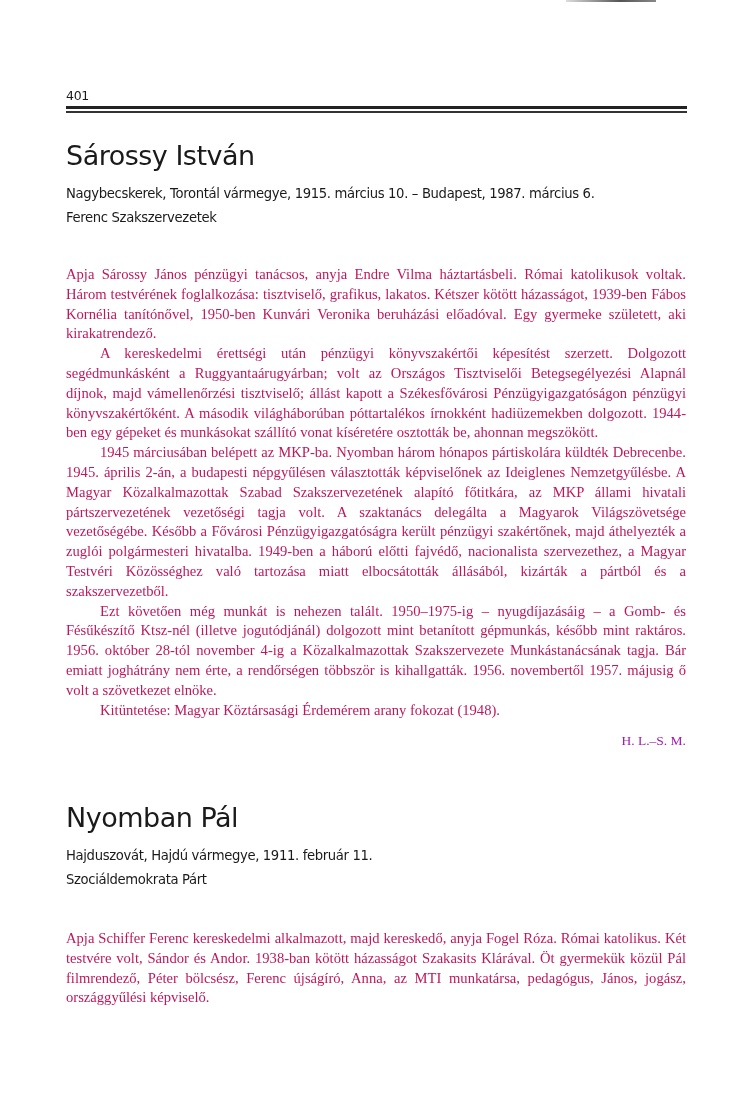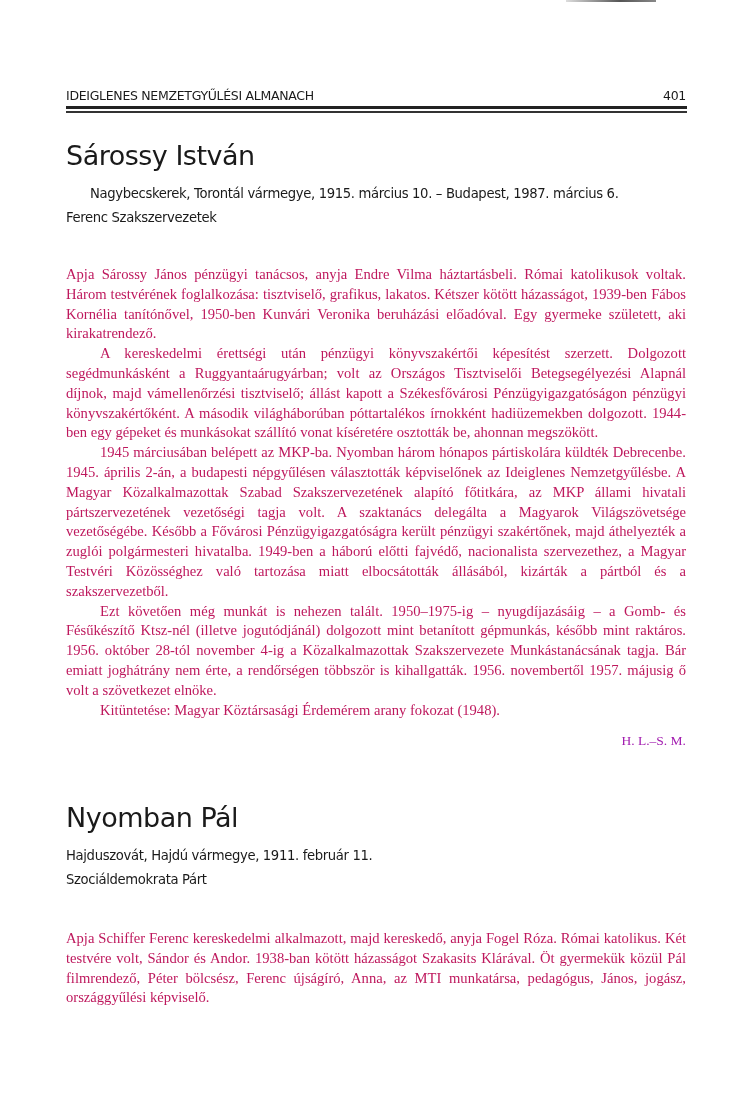--- a/index.html
+++ b/index.html
@@ -15,28 +15,27 @@
   .body-text p { margin: 0; text-indent: 0; }
   .body-text p.indent { text-indent: 34px; }
   .signature { position: absolute; right: 64px; font-family: "Liberation Serif", serif; font-size: 13.5px; color: #a21caf; }
 </style>
 </head>
 <body>
 
 <div class="scan-mark"></div>
 
 <header class="running-head">
-  <span>IDEIGLENES NEMZETGYŰLÉSI ALMANACH</span>
   <span>401</span>
 </header>
 <div class="rule-thick"></div>
 <div class="rule-thin"></div>
 
 <h1 class="entry-name" style="top:140px;">Sárossy István</h1>
-<div class="entry-meta" style="top:186px;margin-left:24px;">Nagybecskerek, Torontál vármegye, 1915. március 10. – Budapest, 1987. március 6.</div>
+<div class="entry-meta" style="top:186px;">Nagybecskerek, Torontál vármegye, 1915. március 10. – Budapest, 1987. március 6.</div>
 <div class="entry-meta" style="top:210px;">Ferenc Szakszervezetek</div>
 
 <div class="body-text" style="top:265px;">
   <p>Apja Sárossy János pénzügyi tanácsos, anyja Endre Vilma háztartásbeli. Római katolikusok voltak. Három testvérének foglalkozása: tisztviselő, grafikus, lakatos. Kétszer kötött házasságot, 1939-ben Fábos Kornélia tanítónővel, 1950-ben Kunvári Veronika beruházási előadóval. Egy gyermeke született, aki kirakatrendező.</p>
   <p class="indent">A kereskedelmi érettségi után pénzügyi könyvszakértői képesítést szerzett. Dolgozott segédmunkásként a Ruggyantaárugyárban; volt az Országos Tisztviselői Betegsegélyezési Alapnál díjnok, majd vámellenőrzési tisztviselő; állást kapott a Székesfővárosi Pénzügyigazgatóságon pénzügyi könyvszakértőként. A második világháborúban póttartalékos írnokként hadiüzemekben dolgozott. 1944-ben egy gépeket és munkásokat szállító vonat kíséretére osztották be, ahonnan megszökött.</p>
   <p class="indent">1945 márciusában belépett az MKP-ba. Nyomban három hónapos pártiskolára küldték Debrecenbe. 1945. április 2-án, a budapesti népgyűlésen választották képviselőnek az Ideiglenes Nemzetgyűlésbe. A Magyar Közalkalmazottak Szabad Szakszervezetének alapító főtitkára, az MKP állami hivatali pártszervezetének vezetőségi tagja volt. A szaktanács delegálta a Magyarok Világszövetsége vezetőségébe. Később a Fővárosi Pénzügyigazgatóságra került pénzügyi szakértőnek, majd áthelyezték a zuglói polgármesteri hivatalba. 1949-ben a háború előtti fajvédő, nacionalista szervezethez, a Magyar Testvéri Közösséghez való tartozása miatt elbocsátották állásából, kizárták a pártból és a szakszervezetből.</p>
   <p class="indent">Ezt követően még munkát is nehezen talált. 1950–1975-ig – nyugdíjazásáig – a Gomb- és Fésűkészítő Ktsz-nél (illetve jogutódjánál) dolgozott mint betanított gépmunkás, később mint raktáros. 1956. október 28-tól november 4-ig a Közalkalmazottak Szakszervezete Munkástanácsának tagja. Bár emiatt joghátrány nem érte, a rendőrségen többször is kihallgatták. 1956. novembertől 1957. májusig ő volt a szövetkezet elnöke.</p>
   <p class="indent">Kitüntetése: Magyar Köztársasági Érdemérem arany fokozat (1948).</p>
 </div>
 <div class="signature" style="top:733px;">H. L.–S. M.</div>

